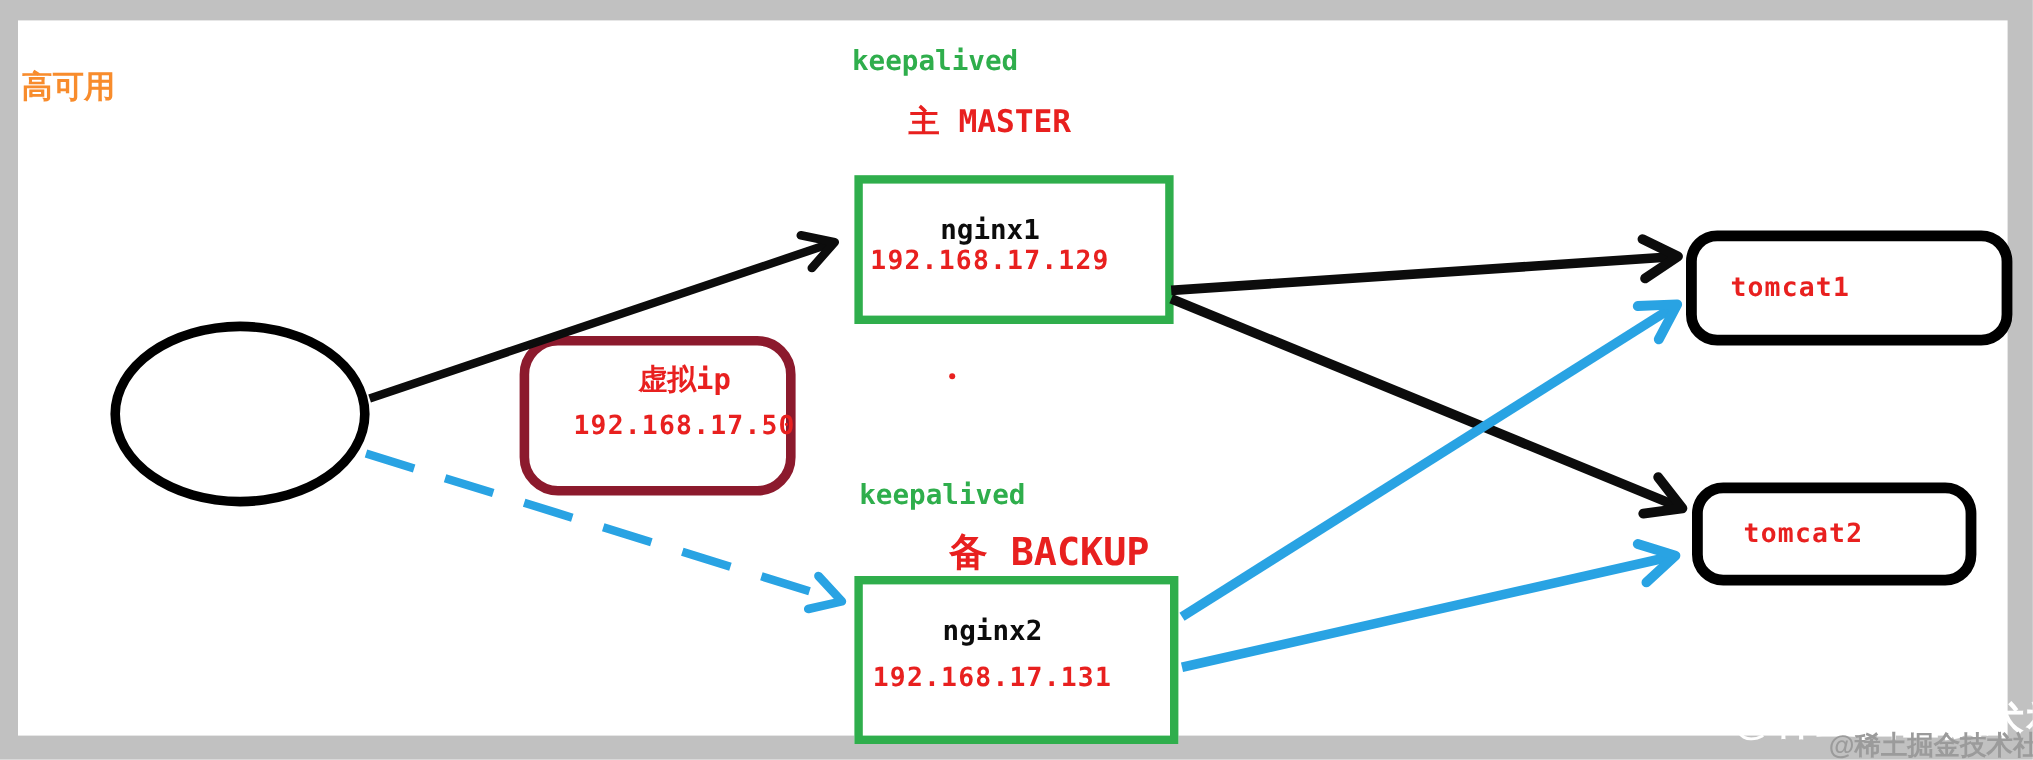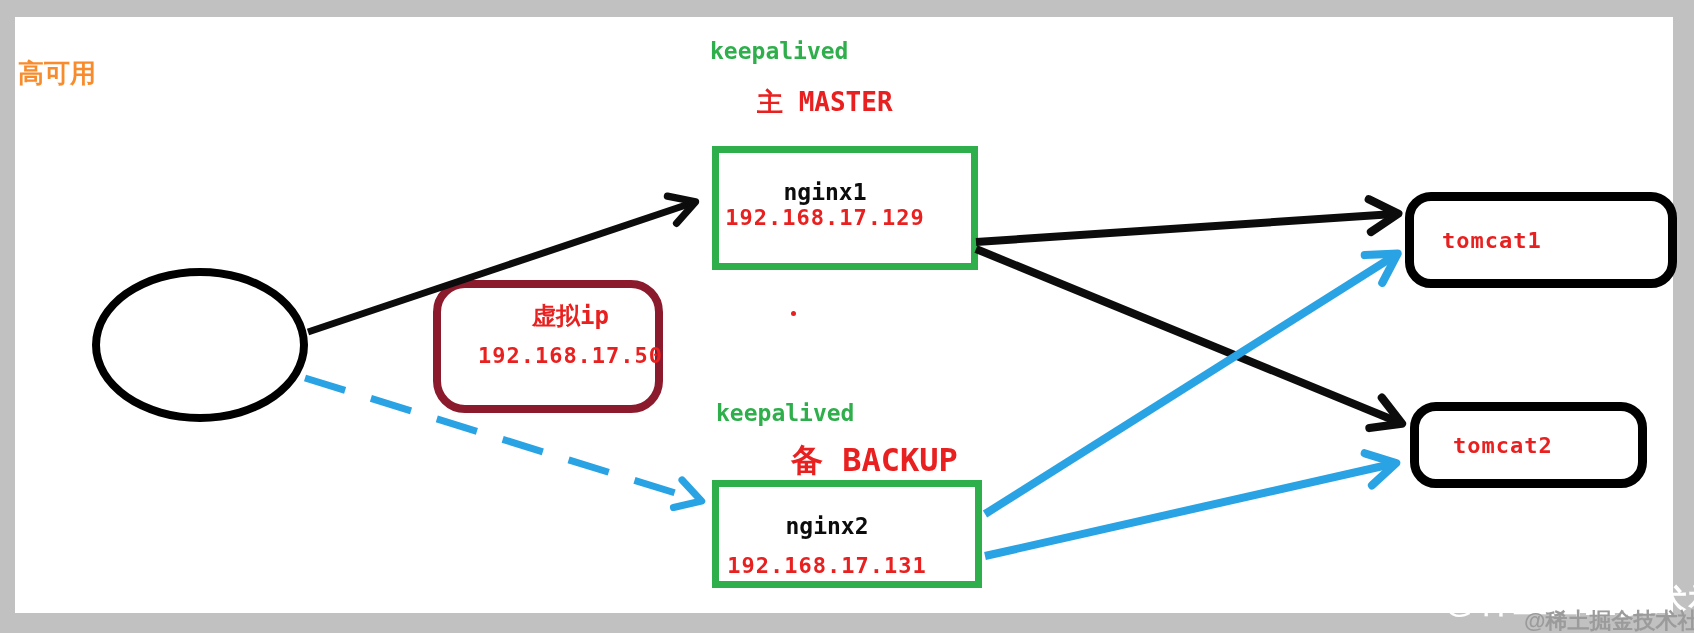--- a/index.html
+++ b/index.html
@@ -71,21 +71,21 @@
   <div class="node-box vip-box" style="left:433px; top:280px; width:230px; height:133px; padding-top:12px; gap:11px;">
     <div class="node-name red-t" style="font-size:24px;">虚拟ip</div>
     <div class="node-ip red-t">192.168.17.50</div>
   </div>
 
   <div class="node-box nginx-box" style="left:712px; top:146px; width:266px; height:124px; padding:26px 40px 0 0; ">
     <div class="node-name black-t">nginx1</div>
     <div class="node-ip red-t">192.168.17.129</div>
   </div>
 
-  <div class="node-box nginx-box" style="left:712px; top:480px; width:270px; height:108px; padding:26px 40px 0 0; gap:14px;">
+  <div class="node-box nginx-box" style="left:712px; top:480px; width:270px; height:140px; padding:26px 40px 0 0; gap:14px;">
     <div class="node-name black-t">nginx2</div>
     <div class="node-ip red-t">192.168.17.131</div>
   </div>
 
   <div class="node-box tomcat-box" style="left:1405px; top:192px; width:272px; height:96px; padding-left:28px;">
     <div class="node-ip red-t">tomcat1</div>
   </div>
 
   <div class="node-box tomcat-box" style="left:1410px; top:402px; width:237px; height:86px; padding-left:34px;">
     <div class="node-ip red-t">tomcat2</div>

